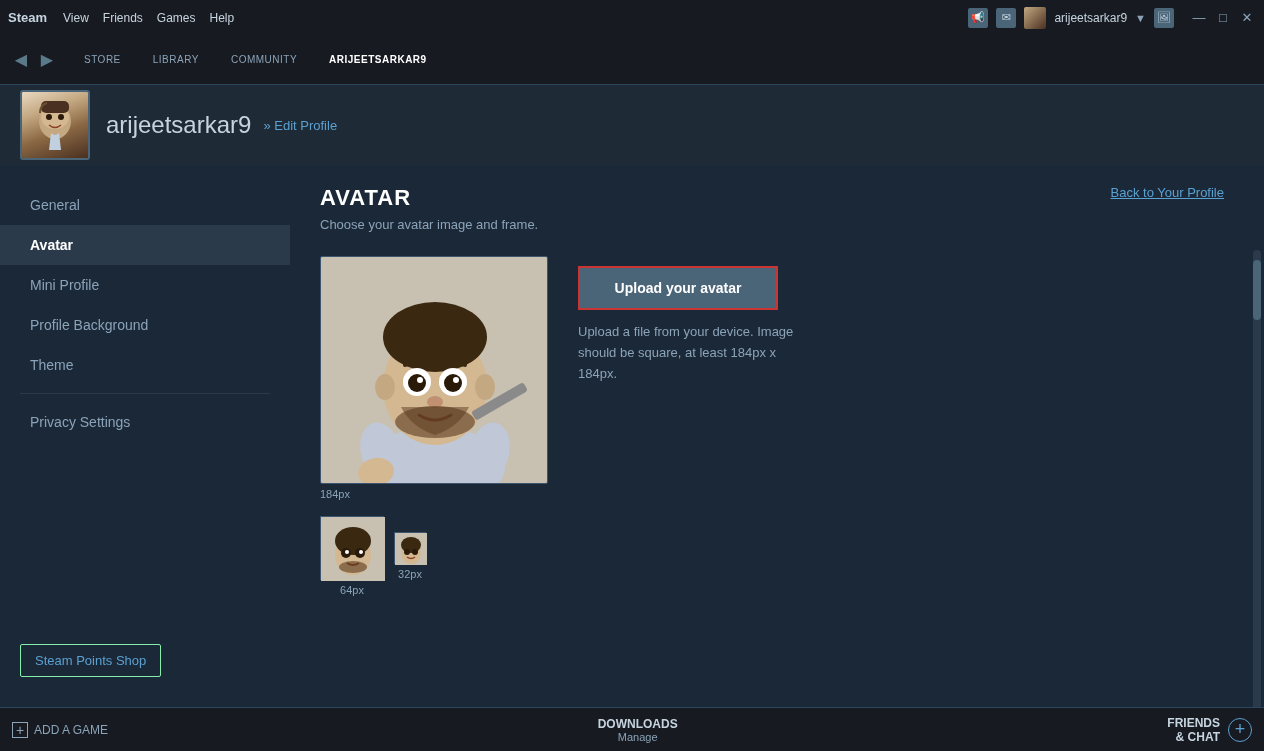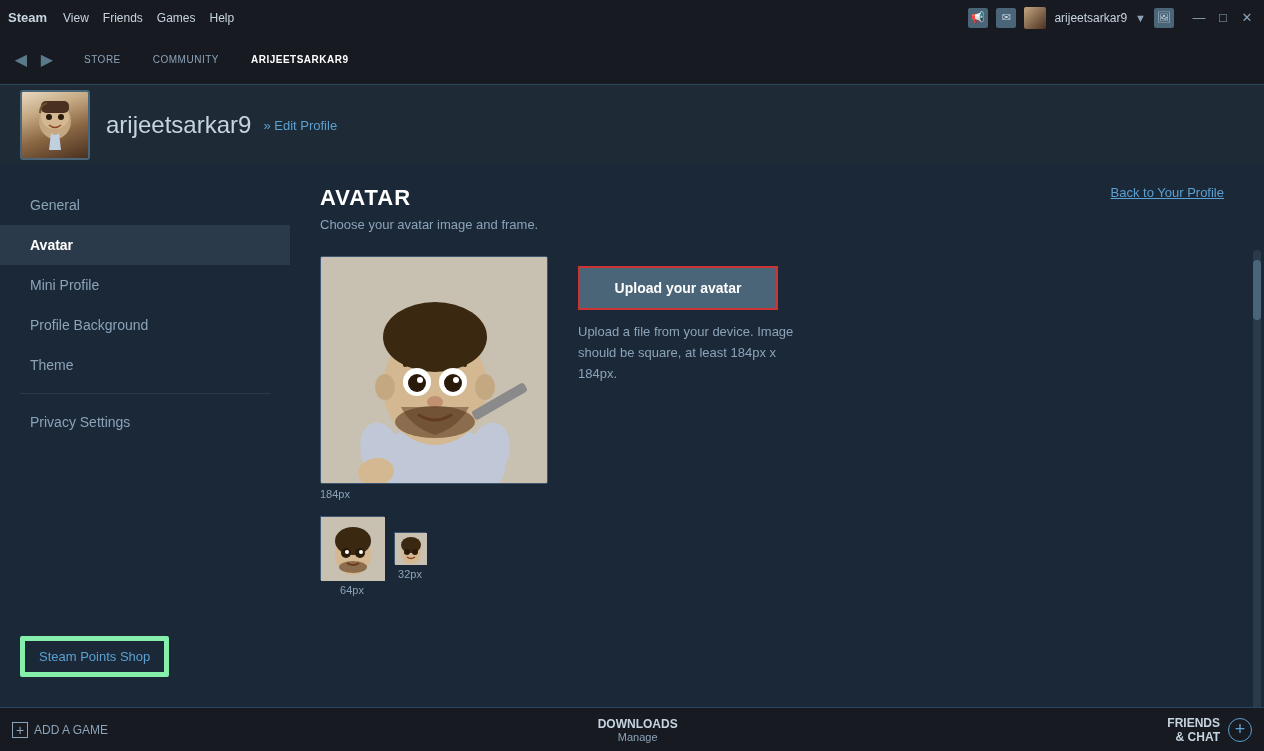--- a/index.html
+++ b/index.html
@@ -187,21 +187,21 @@
     }
     .sidebar-divider {
       height: 1px;
       background: #2a3a4a;
       margin: 8px 20px;
     }
     .sidebar-bottom {
       padding: 20px 20px 10px;
     }
     .steam-points-btn {
-      border: 5px solid #86efac;
+      border: 1px solid #86efac;
       background: transparent;
       color: #5aa0d0;
       padding: 8px 14px;
       font-size: 13px;
       cursor: pointer;
       border-radius: 2px;
     }
 
     
     .main-content {
@@ -412,20 +412,21 @@
   </div>
 </div>
 
 <div class="nav-bar">
   <div class="nav-arrows">
     <div class="nav-arrow">◀</div>
     <div class="nav-arrow">▶</div>
   </div>
   <div class="nav-links">
     <div class="nav-link">STORE</div>
+    <div class="nav-link">LIBRARY</div>
     <div class="nav-link">COMMUNITY</div>
     <div class="nav-link active">ARIJEETSARKAR9</div>
   </div>
 </div>
 
 <div class="profile-header">
   <div class="profile-avatar-large">
     <div style="width:100%;height:100%;background:linear-gradient(160deg,#e8d8c0 0%,#c4a882 30%,#8b6844 60%,#4a3020 100%);display:flex;align-items:center;justify-content:center;">
       <svg width="60" height="60" viewBox="0 0 60 60">
         <ellipse cx="30" cy="26" rx="16" ry="18" fill="#c4a882"></ellipse>

